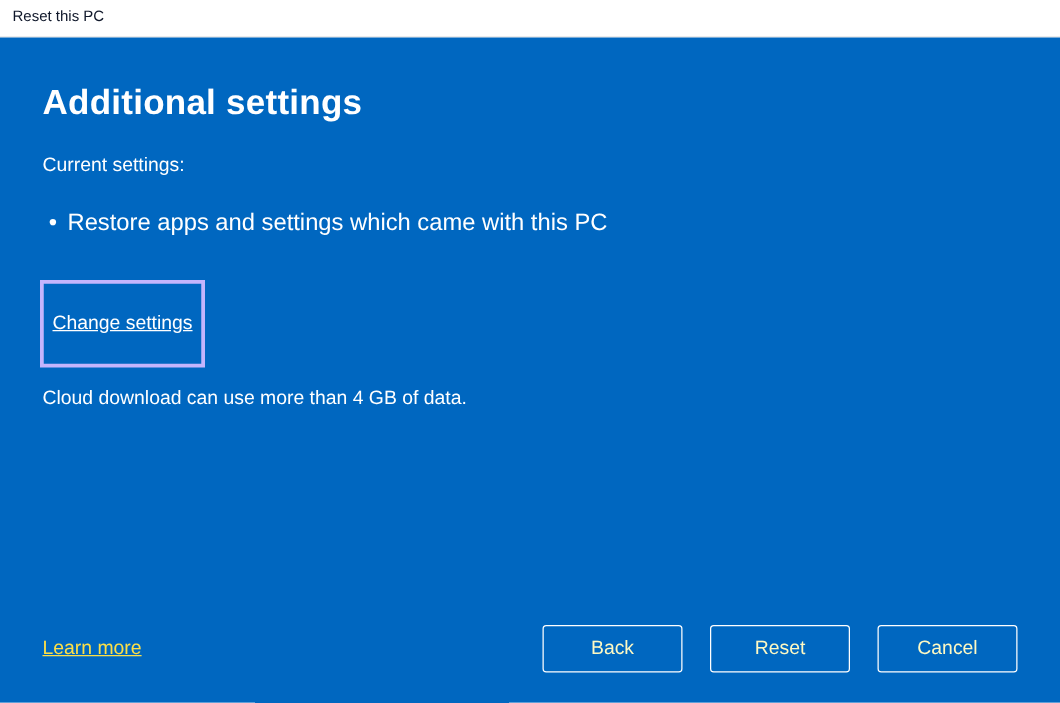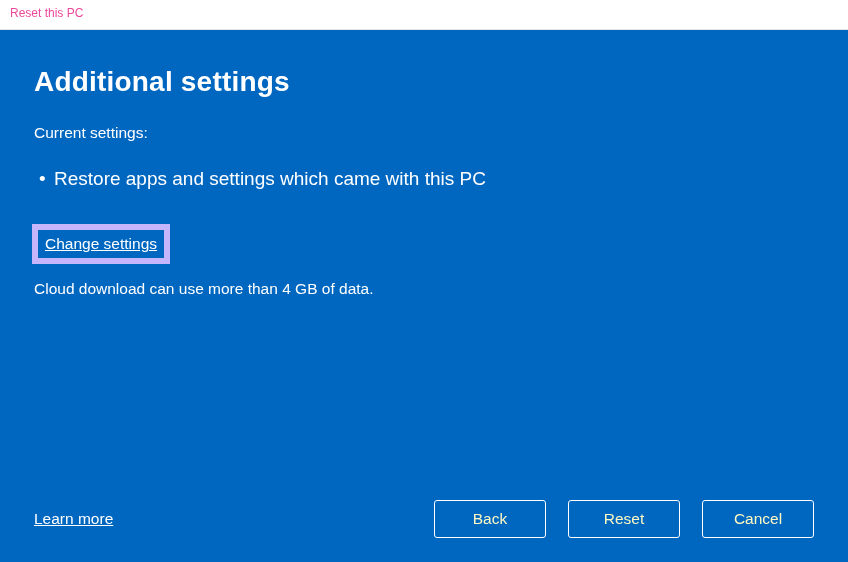--- a/index.html
+++ b/index.html
@@ -13,21 +13,21 @@
       height: 562px;
       background: #ffffff;
       overflow: hidden;
     }
     .titlebar {
       height: 30px;
       background: #ffffff;
       border-bottom: 1px solid #e5e5e5;
       padding: 6px 10px;
       font-size: 12px;
-      color: #ec4899;
+      color: #0f172a;
     }
     .main {
       height: 532px;
       background: #0067c0;
       color: #ffffff;
       padding: 36px 34px 24px 34px;
       display: flex;
       flex-direction: column;
       position: relative;
     }
@@ -55,22 +55,22 @@
     }
     .bullet-list li::before {
       content: "•";
       position: absolute;
       left: 5px;
       top: 0;
       color: #ffffff;
     }
     .change-link-wrap {
       display: inline-block;
-      border: 6px solid #c4b5fd;
-      padding: 5px 7px;
+      border: 3px solid #c4b5fd;
+      padding: 23px 7px;
       margin-bottom: 16px;
       margin-left: -2px;
     }
     .change-link {
       color: #ffffff;
       font-size: 15.5px;
       text-decoration: underline;
       cursor: pointer;
     }
     .note {
@@ -80,21 +80,21 @@
     .footer {
       position: absolute;
       bottom: 24px;
       left: 34px;
       right: 34px;
       display: flex;
       align-items: center;
       justify-content: space-between;
     }
     .learn-link {
-      color: #ffffff;
+      color: #fde047;
       font-size: 15.5px;
       text-decoration: underline;
       cursor: pointer;
     }
     .btn-row {
       display: flex;
       gap: 22px;
     }
     .btn {
       min-width: 112px;

